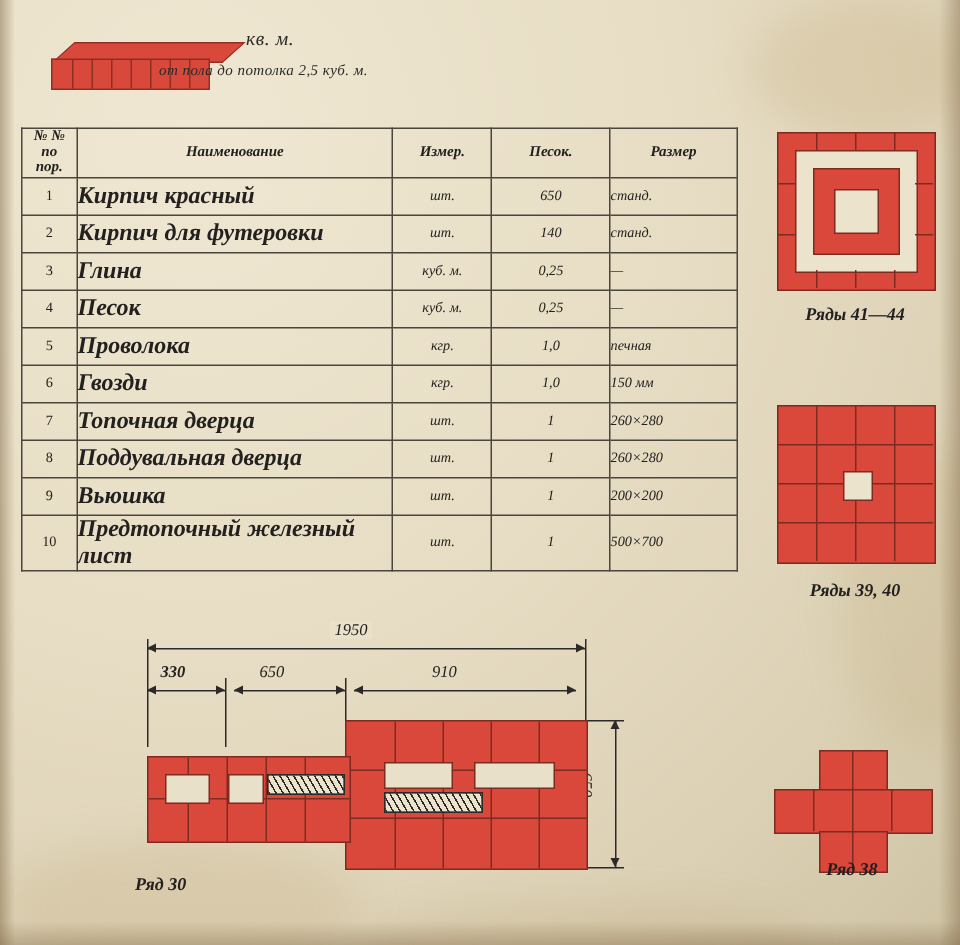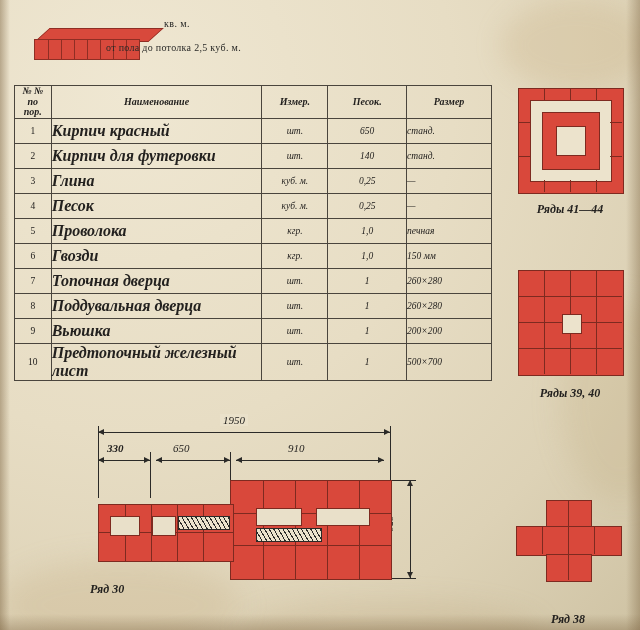--- a/index.html
+++ b/index.html
@@ -48,25 +48,25 @@
 
   
   .top-note {
     position: absolute;
     left: 14px; top: 6px;
     width: 480px;
     height: 60px;
   }
   .top-note .line1 {
     position: absolute; left: 150px; top: 12px;
-    font-size: 10px; color: #2a2a28; letter-spacing: .4px;
+    font-size: 13px; color: #2a2a28; letter-spacing: .4px; font-style: italic;
   }
   .top-note .line2 {
     position: absolute; left: 92px; top: 36px;
-    font-size: 10px; color: #2a2a28; letter-spacing: .3px;
+    font-size: 10px; color: #2a2a28; font-style: italic; letter-spacing: .3px;
   }
   
   .brick3d {
     position: absolute; left: 20px; top: 22px;
     width: 120px; height: 34px;
   }
   .brick3d .top {
     position: absolute; left: 8px; top: 0;
     width: 112px; height: 12px;
     background: #d8493c;
@@ -452,15 +452,15 @@
   <div class="fig" style="left:516px; top:500px; width:104px; height:84px;">
     <div class="cell" style="left:30px; top:0;   width:44px; height:26px;"></div>
     <div class="cell" style="left:0;    top:26px; width:104px; height:28px;"></div>
     <div class="cell" style="left:30px; top:54px; width:44px; height:26px;"></div>
     <div class="gridline" style="left:52px; top:0;  height:26px; background:#7e2a20;"></div>
     <div class="gridline" style="left:52px; top:54px; height:26px; background:#7e2a20;"></div>
     <div class="gridline" style="left:26px; top:26px; height:28px; background:#7e2a20;"></div>
     <div class="gridline" style="left:52px; top:26px; height:28px; background:#7e2a20;"></div>
     <div class="gridline" style="left:78px; top:26px; height:28px; background:#7e2a20;"></div>
   </div>
-  <div class="fig-cap" style="left:508px; top:612px;font-style:italic;">Ряд 38</div>
+  <div class="fig-cap" style="left:508px; top:572px;font-style:italic;">Ряд 38</div>
 
 </div>
 
 </body></html>

